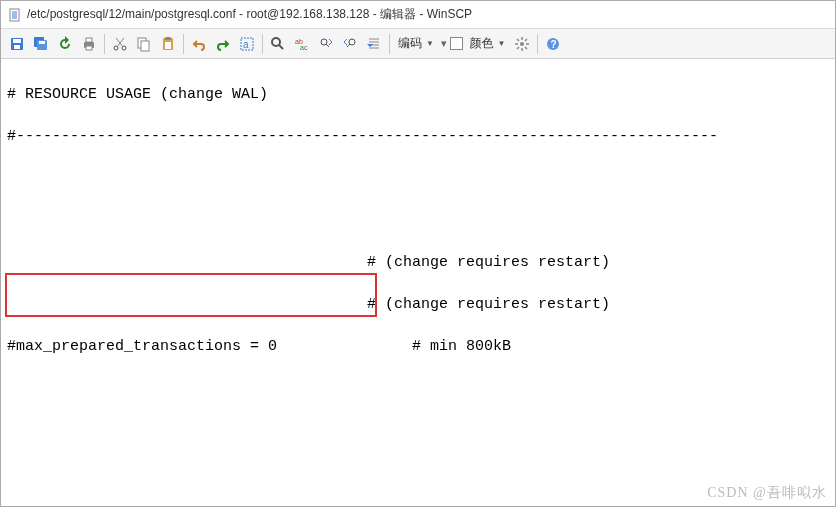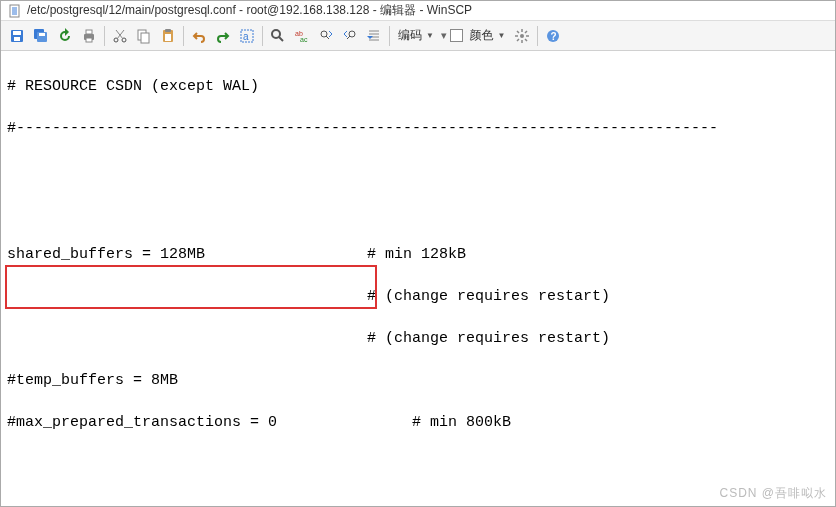--- a/index.html
+++ b/index.html
@@ -1,27 +1,27 @@
 <!DOCTYPE html>
 <html><head>
 <meta charset="utf-8">
 <style>
 * { margin: 0; padding: 0; box-sizing: border-box; }
 body { font-family: "Segoe UI", Tahoma, sans-serif; font-size: 12px; background: #fff; width: 836px; height: 507px; overflow: hidden; position: relative; border: 1px solid #aaa; }
-.titlebar { height: 20px; background: #fff; border-bottom: 1px solid #ddd; display: flex; align-items: center; padding: 0 6px; gap: 4px; }
+.titlebar { height: 28px; background: #fff; border-bottom: 1px solid #ddd; display: flex; align-items: center; padding: 0 6px; gap: 4px; }
 .titlebar .icon-box { width: 16px; height: 16px; display: flex; align-items: center; justify-content: center; }
 .titlebar .title-text { font-size: 12px; color: #333; }
 .toolbar { height: 30px; background: #f5f5f5; border-bottom: 1px solid #d0d0d0; display: flex; align-items: center; padding: 0 4px; gap: 0; }
 .tbtn { width: 24px; height: 24px; display: flex; align-items: center; justify-content: center; cursor: pointer; border: 1px solid transparent; border-radius: 2px; }
 .tsep { width: 1px; height: 20px; background: #c8c8c8; margin: 0 3px; }
 .tlabel { display: flex; align-items: center; gap: 2px; padding: 0 4px; height: 24px; cursor: pointer; border: 1px solid transparent; border-radius: 2px; font-size: 12px; color: #333; }
 .dropdown-arrow { font-size: 8px; color: #555; margin-left: 2px; }
 .editor { font-family: Consolas, "Courier New", monospace; font-size: 15px; line-height: 21px; padding: 4px 6px; color: #000; white-space: pre; position: relative; }
 .hl-box { position: absolute; border: 2px solid #d33; left: 4px; top: 214px; width: 372px; height: 44px; pointer-events: none; }
-.watermark { position: absolute; right: 8px; bottom: 4px; color: #bbb; font-size: 12px; font-family: Liberation Sans, sans-serif; letter-spacing: 1px; }
+.watermark { position: absolute; right: 8px; bottom: 4px; color: #bbb; font-size: 14px; font-family: Liberation Serif, serif; letter-spacing: 1px; }
 svg { display: block; }
 .code-line { display: block; }
 </style>
 </head>
 <body>
 
 <div class="titlebar">
   <span class="icon-box">
     <svg width="14" height="14" viewBox="0 0 14 14">
         <rect x="2" y="1" width="9" height="12" fill="#fff" stroke="#888"></rect>
@@ -156,28 +156,26 @@
   <div class="tsep"></div>
   <div class="tbtn">
     <svg width="16" height="16" viewBox="0 0 16 16">
         <circle cx="8" cy="8" r="6" fill="#5b95e0"></circle>
         <text x="5.5" y="12" font-size="10" fill="#fff" font-weight="bold">?</text>
       </svg>
   </div>
 </div>
 
 <div class="editor">
-<span class="code-line"># RESOURCE CSDN (except WAL)</span>
+<span class="code-line"># RESOURCE USAGE (change WAL)</span>
 <span class="code-line">#------------------------------------------------------------------------------</span>
 <span class="code-line">&nbsp;</span>
 <span class="code-line">&nbsp;</span>
-<span class="code-line">shared_buffers = 128MB                  # min 128kB</span>
 <span class="code-line">                                        # (change requires restart)</span>
 <span class="code-line">                                        # (change requires restart)</span>
-<span class="code-line">#temp_buffers = 8MB</span>
 <span class="code-line">#max_prepared_transactions = 0               # min 800kB</span>
 
 
 
 
 
 
 
 
 

